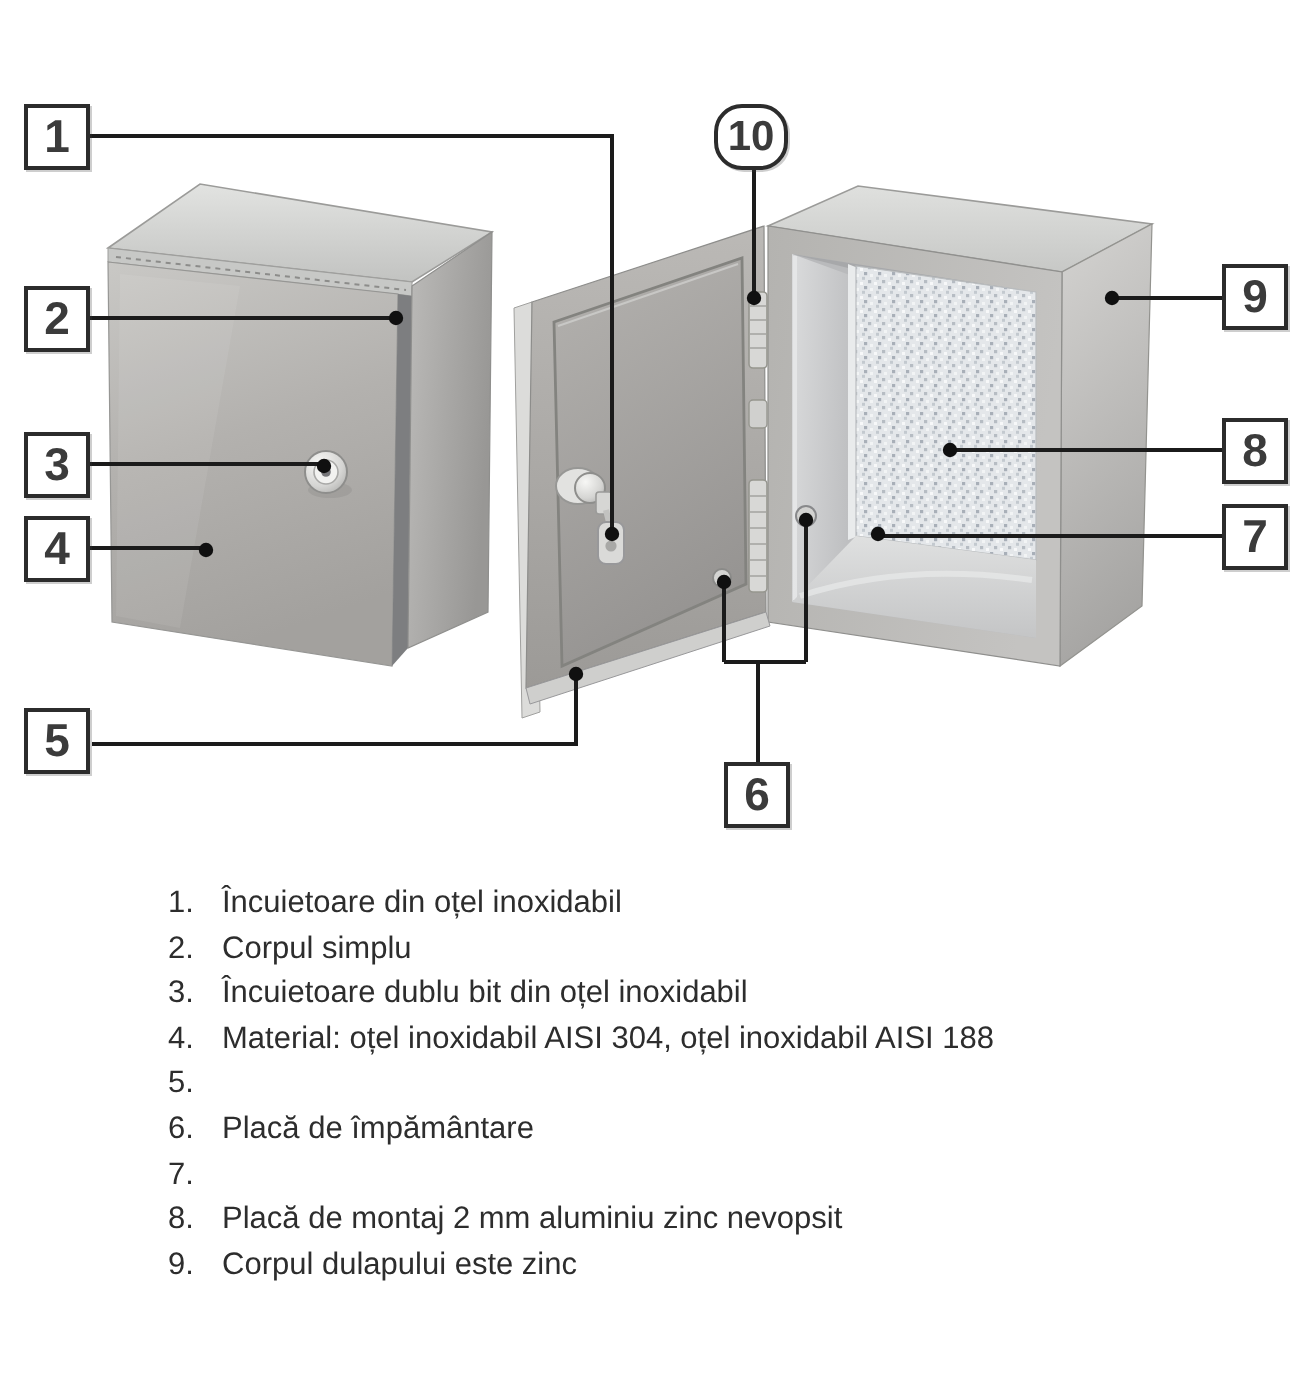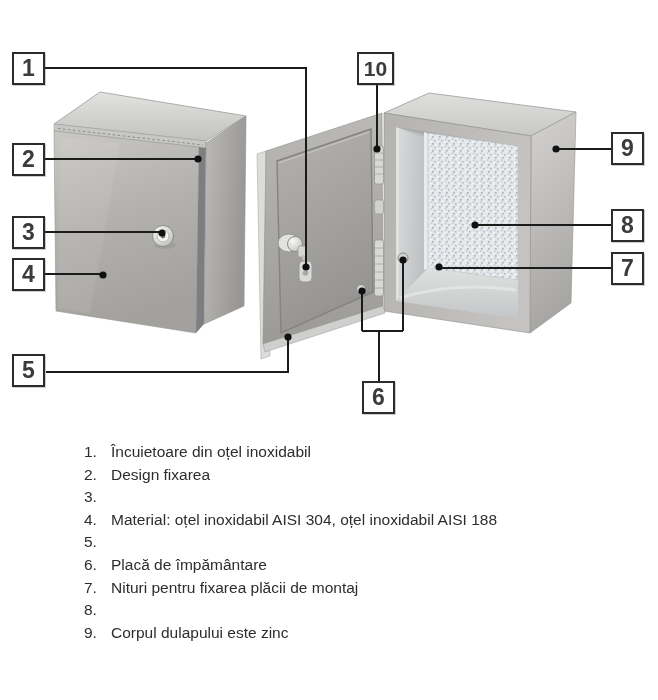--- a/index.html
+++ b/index.html
@@ -8,21 +8,21 @@
   .diagram-svg{position:absolute;left:0;top:0;}
   .callout{position:absolute;width:33px;height:33px;box-sizing:border-box;
            border:2px solid #2c2c2c;background:#ffffff;color:#3b3b3b;
            display:flex;align-items:center;justify-content:center;
            font-size:23px;font-weight:bold;line-height:1;
            box-shadow:1px 1px 0 rgba(60,60,60,.25);}
   .c1{left:12px;top:52px;}  .c2{left:12px;top:143px;}
   .c3{left:12px;top:216px;} .c4{left:12px;top:258px;}
   .c5{left:12px;top:354px;} .c6{left:362px;top:381px;}
   .c7{left:611px;top:252px;}.c8{left:611px;top:209px;}
-  .c9{left:611px;top:132px;}.c10{left:357px;top:52px;width:37px;font-size:21px;}
+  .c9{left:611px;top:132px;}.c10{left:357px;top:52px;width:37px;font-size:21px;border-radius:14px;}
   .legend{position:absolute;left:84px;top:441px;color:#2d2d2d;}
   .legend-row{display:flex;font-size:15.5px;line-height:22.6px;}
   .legend-row .num{width:27px;flex:0 0 27px;}
   .legend-row .txt{white-space:nowrap;}
 </style>
 </head>
 <body>
 
 <div class="stage">
 
@@ -186,42 +186,43 @@
   <div class="callout c9">9</div>
   <div class="callout c10">10</div>
 
   <div class="legend">
     <div class="legend-row">
         <span class="num">1.</span>
         <span class="txt">Încuietoare din oțel inoxidabil</span>
       </div>
     <div class="legend-row">
         <span class="num">2.</span>
-        <span class="txt">Design fixarea</span>
+        <span class="txt">Corpul simplu</span>
       </div>
     <div class="legend-row">
         <span class="num">3.</span>
+        <span class="txt">Încuietoare dublu bit din oțel inoxidabil</span>
       </div>
     <div class="legend-row">
         <span class="num">4.</span>
         <span class="txt">Material: oțel inoxidabil AISI 304, oțel inoxidabil AISI 188</span>
       </div>
     <div class="legend-row">
         <span class="num">5.</span>
       </div>
     <div class="legend-row">
         <span class="num">6.</span>
         <span class="txt">Placă de împământare</span>
       </div>
     <div class="legend-row">
         <span class="num">7.</span>
-        <span class="txt">Nituri pentru fixarea plăcii de montaj</span>
       </div>
     <div class="legend-row">
         <span class="num">8.</span>
+        <span class="txt">Placă de montaj 2 mm aluminiu zinc nevopsit</span>
       </div>
     <div class="legend-row">
         <span class="num">9.</span>
         <span class="txt">Corpul dulapului este zinc</span>
       </div>
   </div>
 
 </div>
 
 </body></html>

